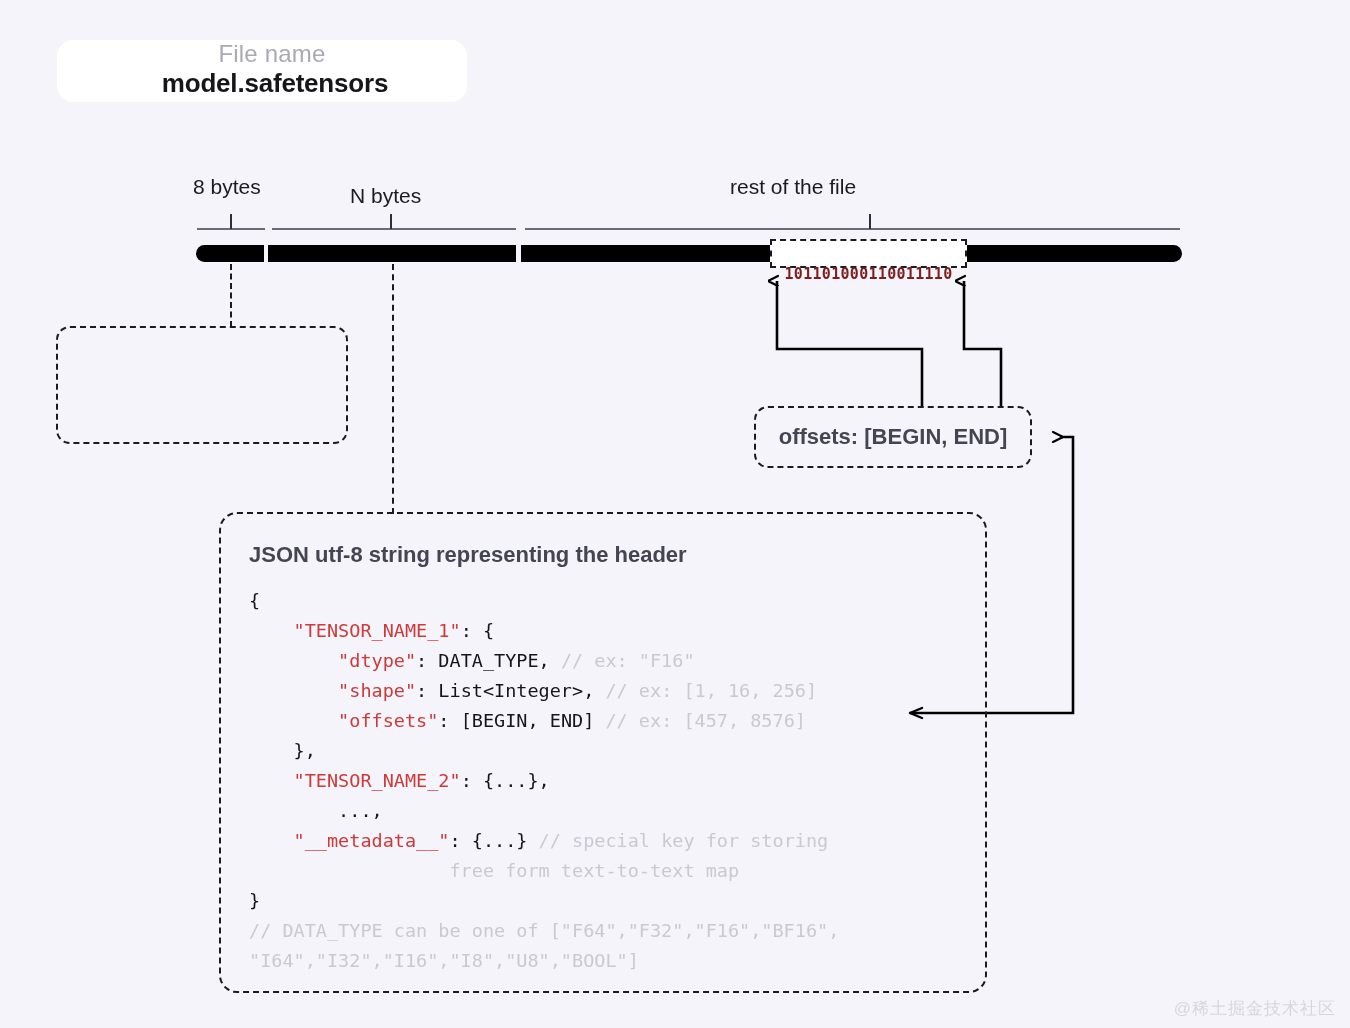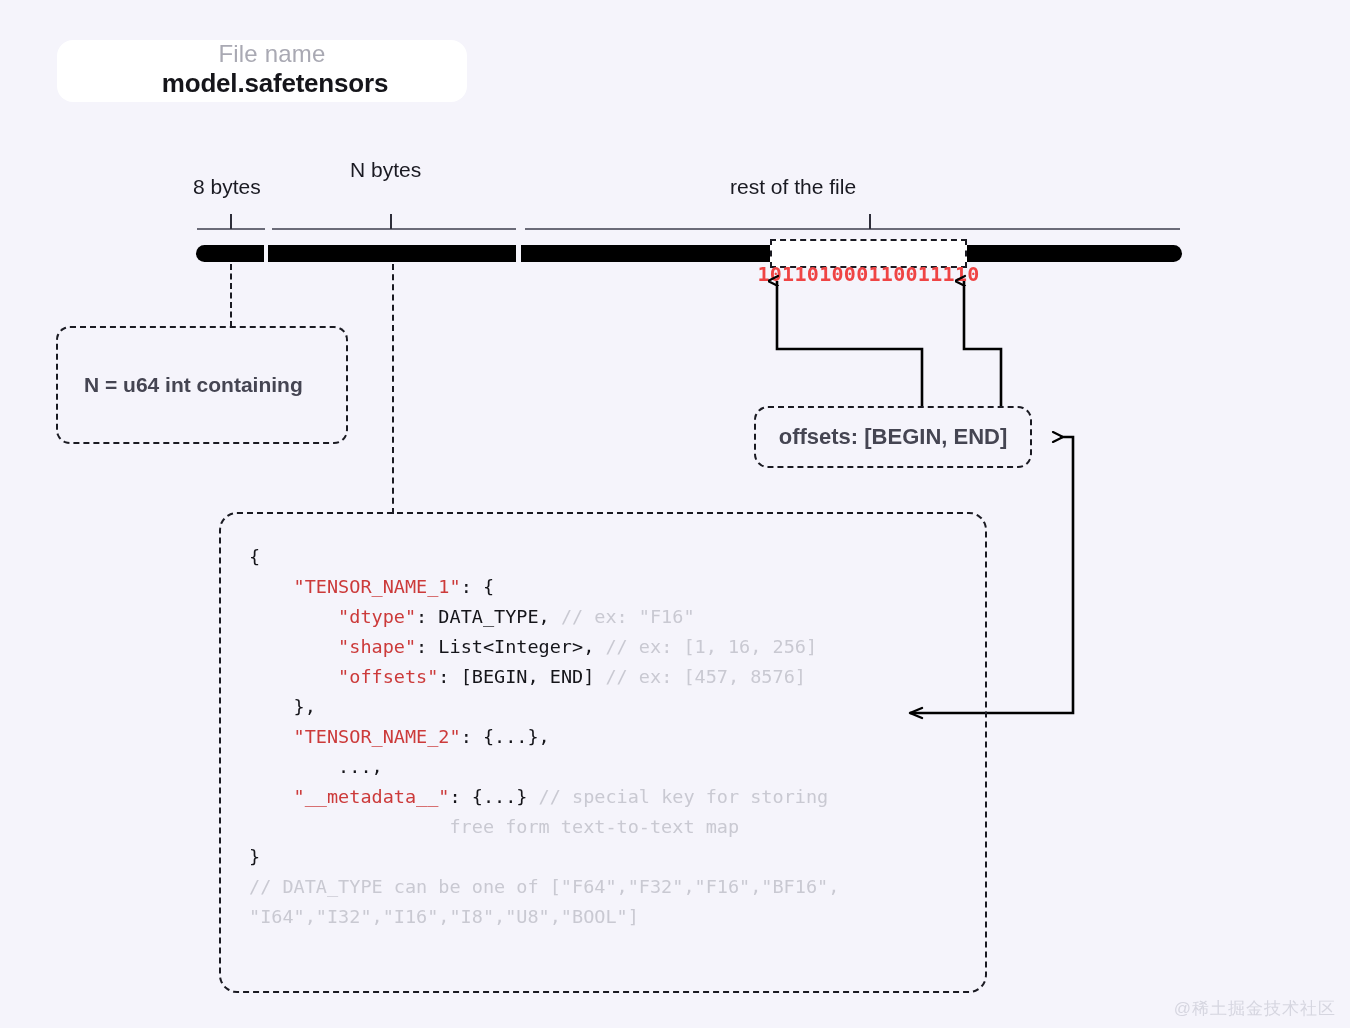--- a/index.html
+++ b/index.html
@@ -47,21 +47,21 @@
   
   .ruler-label {
     position: absolute;
     color: #1a1a22;
     font-size: 21px;
     font-weight: 400;
     white-space: nowrap;
     text-align: left;
   }
   #label-8bytes  { left: 193px; top: 175px; }
-  #label-nbytes  { left: 350px; top: 158px; }
+  #label-nbytes  { left: 350px; top: 184px; }
   #label-rest    { left: 730px; top: 175px; }
 
   
   .ruler-line {
     position: absolute;
     height: 2px;
     background: #6b6b78;
     top: 228px;
   }
   #ruler-seg-1 { left: 197px;  width: 68px; }
@@ -100,23 +100,23 @@
     height: 29px;
     box-sizing: border-box;
     border: 2px dashed #1a1a22;
     background: #ffffff;
     display: flex;
     align-items: center;
     justify-content: center;
   }
   #binary-text {
     font-family: "DejaVu Sans Mono", monospace;
-    font-size: 20px;
-    font-weight: 700;
-    color: #ef4444;
+    font-size: 15px;
+    font-weight: 700;
+    color: #7f1d1d;
     letter-spacing: 0.3px;
     white-space: nowrap;
     margin-top: 41px;
   }
 
   
   .leader-v {
     position: absolute;
     width: 0;
     border-left: 2px dashed #1a1a22;
@@ -244,21 +244,20 @@
 <div class="bar-seg" id="bar-seg-4"></div>
 
 <div id="binary-box">
   <span id="binary-text">101101000110011110</span>
 </div>
 
 <div class="leader-v" id="leader-8bytes"></div>
 <div class="leader-v" id="leader-nbytes"></div>
 
 <div id="callout-n">
-  <div class="line">N = u64 int containing</div>
 </div>
 
 <div id="callout-offsets">
   <div class="line">offsets: [BEGIN, END]</div>
 </div>
 
 <svg id="connectors-svg" viewBox="0 0 1350 1028">
   <defs>
     <marker id="arrow-up" markerWidth="12" markerHeight="12" refX="5" refY="9" orient="auto" markerUnits="userSpaceOnUse">
       <path d="M5,0 L0,10 M5,0 L10,10" fill="none" stroke="#000" stroke-width="2.2" stroke-linecap="round"></path>
@@ -270,16 +269,17 @@
 
   <path d="M922,406 L922,349 L777,349 L777,281" fill="none" stroke="#000" stroke-width="2.6" marker-end="url(#arrow-up)"></path>
 
   <path d="M1001,406 L1001,349 L964,349 L964,281" fill="none" stroke="#000" stroke-width="2.6" marker-end="url(#arrow-up)"></path>
 
   <path d="M910,713 L1073,713 L1073,437 L1060,437" fill="none" stroke="#000" stroke-width="2.6" marker-end="url(#arrow-left)"></path>
   <path d="M910,713 L922,708 M910,713 L922,718" fill="none" stroke="#000" stroke-width="2.4" stroke-linecap="round"></path>
 </svg>
 
 <div id="json-panel">
+  <div id="json-title">JSON utf-8 string representing the header</div>
   <div id="json-code"><div><span></span><span class="tok-plain">{</span></div><div><span>    </span><span class="tok-key">"TENSOR_NAME_1"</span><span class="tok-plain">: {</span></div><div><span>        </span><span class="tok-key">"dtype"</span><span class="tok-plain">: DATA_TYPE, </span><span class="tok-comment">// ex: "F16"</span></div><div><span>        </span><span class="tok-key">"shape"</span><span class="tok-plain">: List&lt;Integer&gt;, </span><span class="tok-comment">// ex: [1, 16, 256]</span></div><div><span>        </span><span class="tok-key">"offsets"</span><span class="tok-plain">: [BEGIN, END] </span><span class="tok-comment">// ex: [457, 8576]</span></div><div><span>    </span><span class="tok-plain">},</span></div><div><span>    </span><span class="tok-key">"TENSOR_NAME_2"</span><span class="tok-plain">: {...},</span></div><div><span>        </span><span class="tok-plain">...,</span></div><div><span>    </span><span class="tok-key">"__metadata__"</span><span class="tok-plain">: {...} </span><span class="tok-comment">// special key for storing</span></div><div><span>            </span><span class="tok-comment">      free form text-to-text map</span></div><div><span></span><span class="tok-plain">}</span></div><div><span></span><span class="tok-comment">// DATA_TYPE can be one of ["F64","F32","F16","BF16",</span></div><div><span></span><span class="tok-comment">"I64","I32","I16","I8","U8","BOOL"]</span></div></div>
 </div>
 
 <div id="watermark">@稀土掘金技术社区</div>
 
 </body></html>

